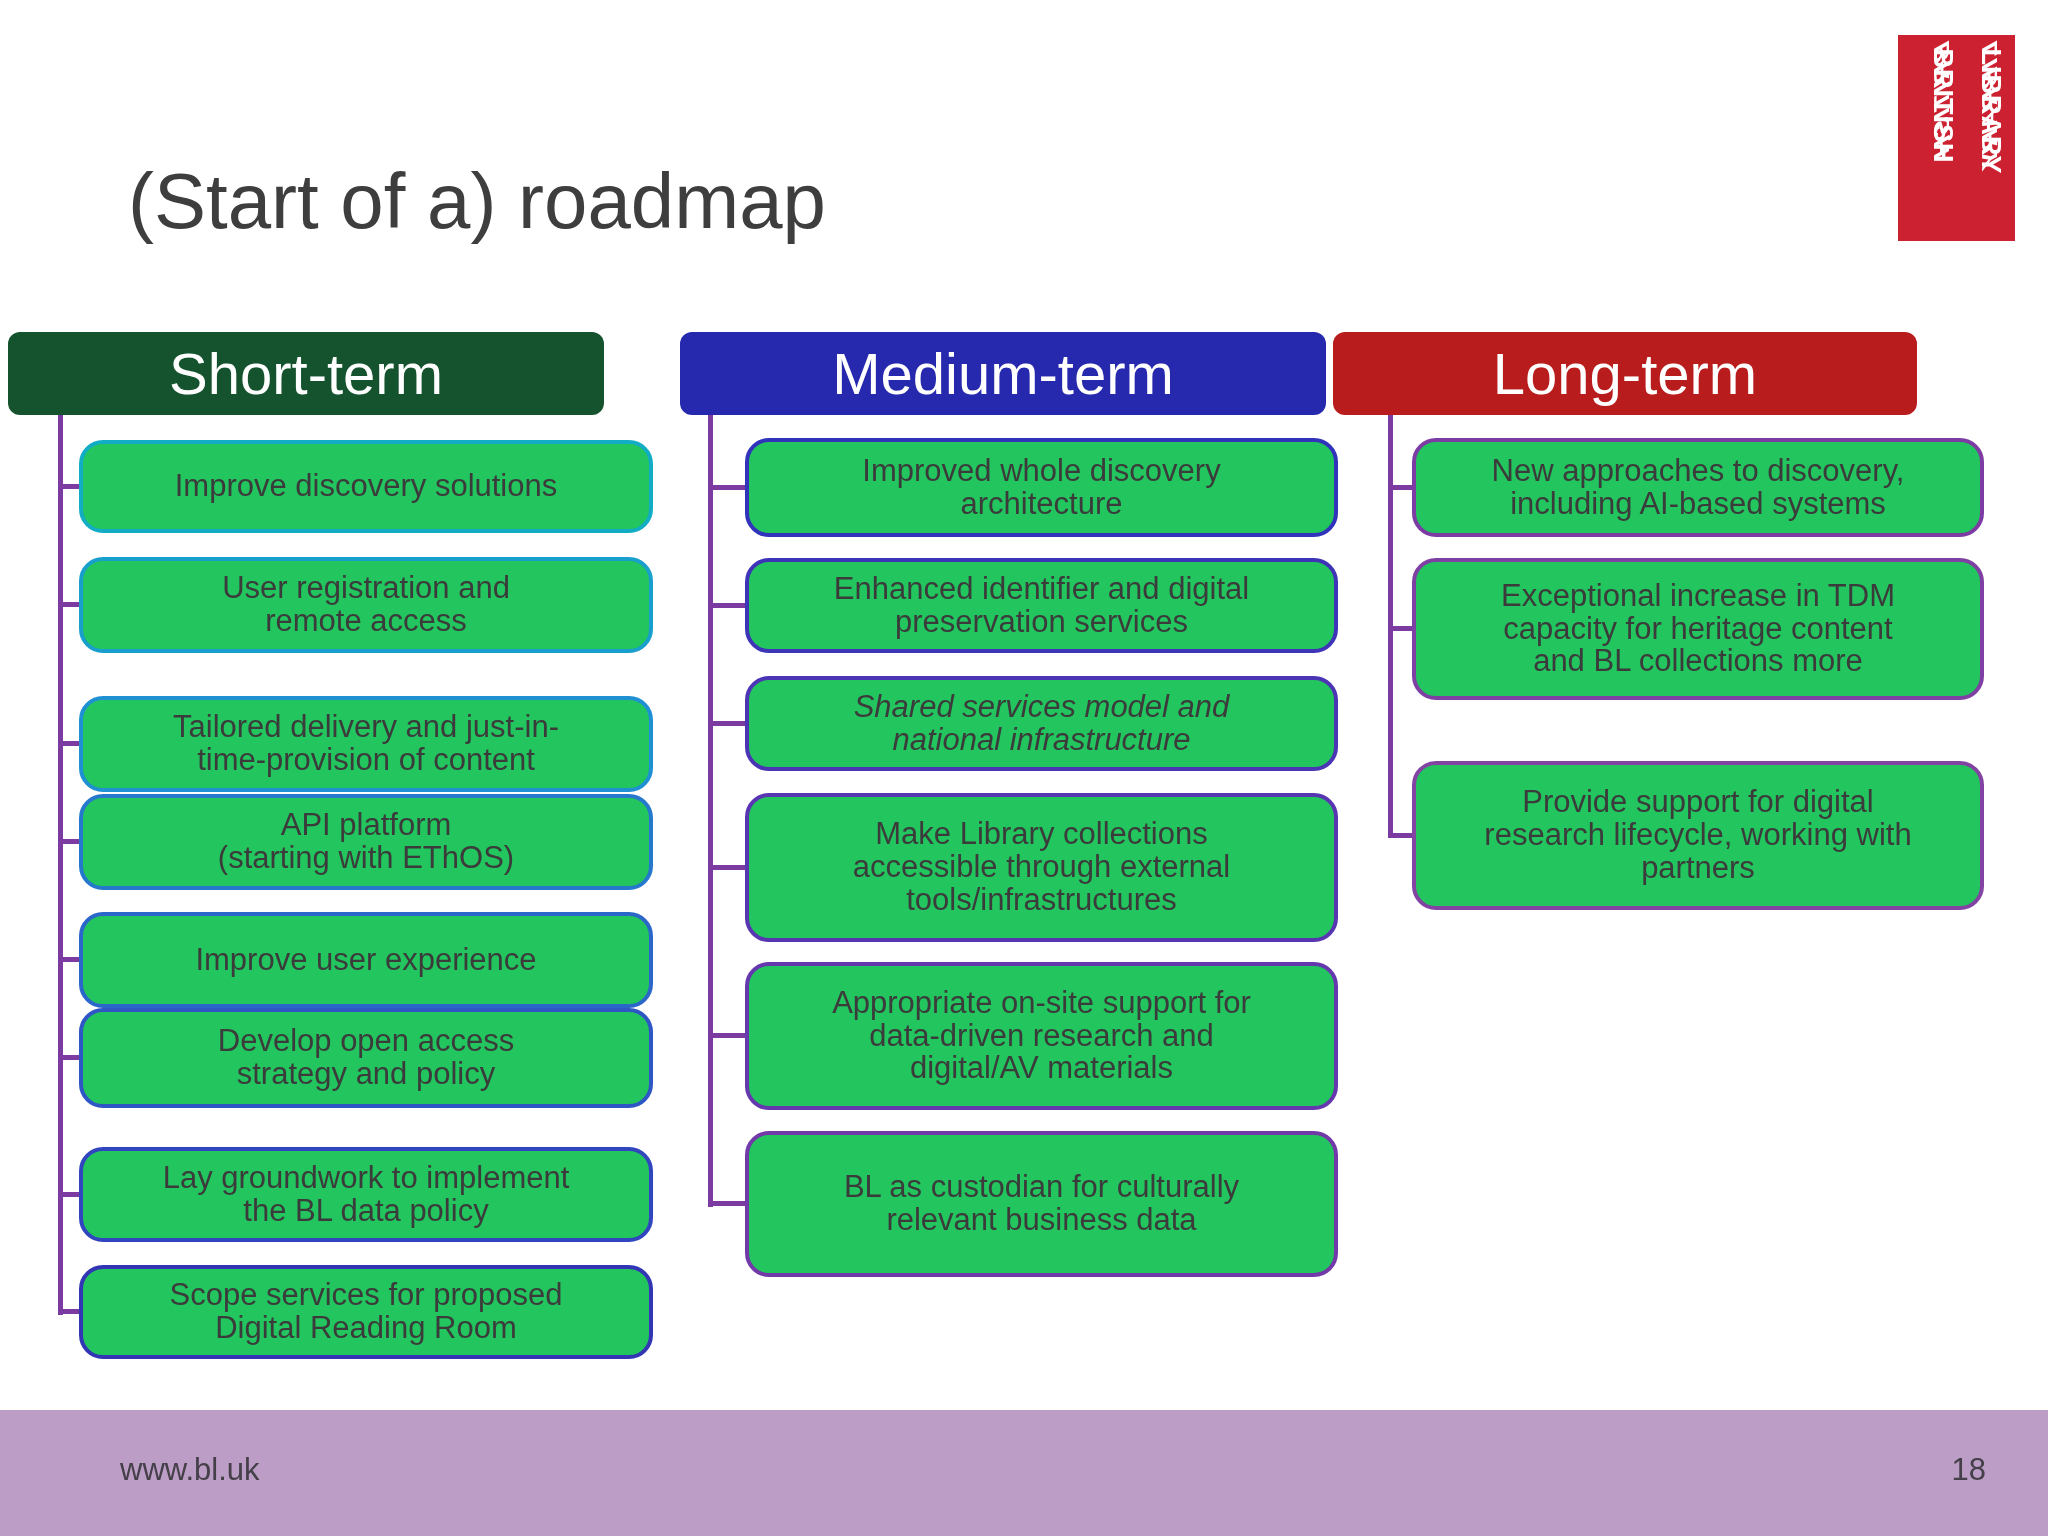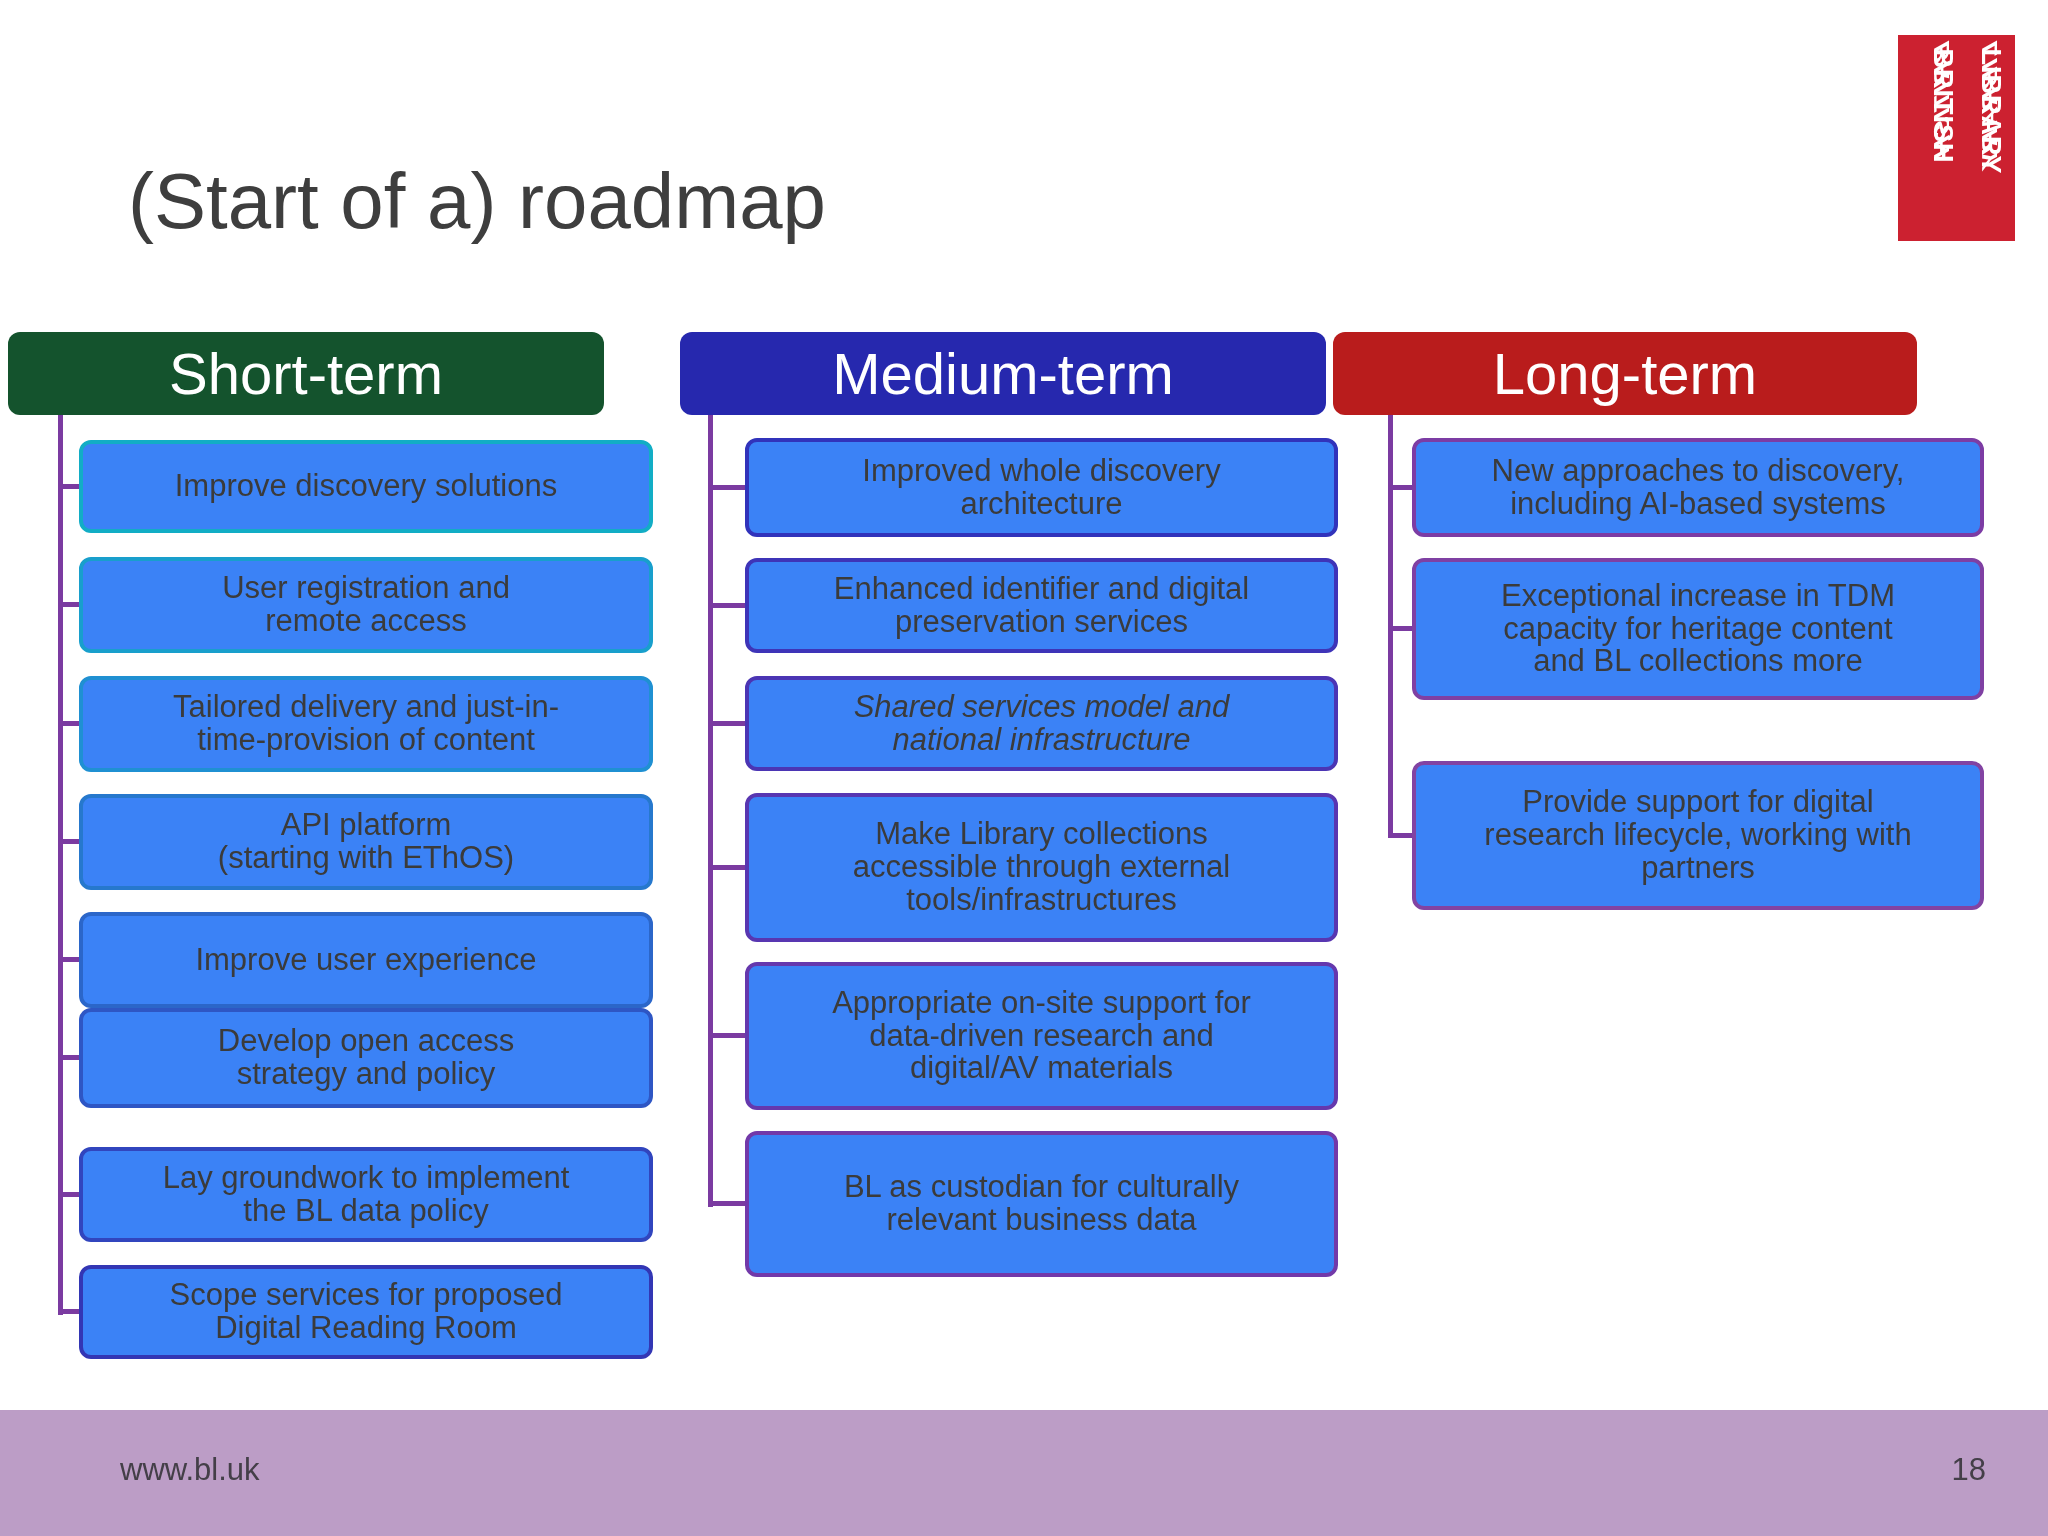--- a/index.html
+++ b/index.html
@@ -43,21 +43,21 @@
   #header-long{left:1333px;width:584px;}
 
   
   .connector{width:5px;background:#7b3ba1;}
   #connector-short{left:58px;top:415px;height:900px;}
   #connector-medium{left:708px;top:415px;height:792px;}
   #connector-long{left:1388px;top:415px;height:422px;}
 
   
   .rbox{
-    background:#3b82f6;border:4px solid #333;border-radius:12px;
+    background:#22c55e;border:4px solid #333;border-radius:24px;
     display:flex;align-items:center;justify-content:center;text-align:center;
     color:#3b3b3b;font-size:31px;line-height:1.06;white-space:pre-line;
     padding:4px 0;box-sizing:border-box;
   }
   .rbox::before{ 
     content:"";position:absolute;top:calc(50% - 3px);height:5px;background:#7b3ba1;
   }
   .col-short .rbox{left:79px;width:574px;}
   .col-short .rbox::before{left:-25px;width:21px;}
   .col-medium .rbox{left:745px;width:593px;}
@@ -96,21 +96,21 @@
 <div class="abs col-header" id="header-long" style="background: #b91c1c;">Long-term</div>
 
 <div class="abs connector" id="connector-short" style="background: rgb(123, 59, 161);"></div>
 <div class="abs connector" id="connector-medium" style="background: rgb(123, 59, 161);"></div>
 <div class="abs connector" id="connector-long" style="background: rgb(123, 59, 161);"></div>
 
 <div class="col-short">
   <div class="abs rbox" style="top: 440px; height: 93px; border-color: rgb(18, 173, 197);">Improve discovery solutions</div>
   <div class="abs rbox" style="top: 557px; height: 96px; border-color: rgb(24, 159, 204);">User registration and
 remote access</div>
-  <div class="abs rbox" style="top: 676px; height: 96px; border-color: rgb(31, 144, 210);">Tailored delivery and just-in-
+  <div class="abs rbox" style="top: 696px; height: 96px; border-color: rgb(31, 144, 210);">Tailored delivery and just-in-
 time-provision of content</div>
   <div class="abs rbox" style="top: 794px; height: 96px; border-color: rgb(38, 120, 205);">API platform
 (starting with EThOS)</div>
   <div class="abs rbox" style="top: 912px; height: 96px; border-color: rgb(43, 102, 201);">Improve user experience</div>
   <div class="abs rbox" style="top: 1008px; height: 100px; border-color: rgb(46, 86, 196);">Develop open access
 strategy and policy</div>
   <div class="abs rbox" style="top: 1147px; height: 95px; border-color: rgb(49, 69, 190);">Lay groundwork to implement
 the BL data policy</div>
   <div class="abs rbox" style="top: 1265px; height: 94px; border-color: rgb(51, 54, 180);">Scope services for proposed
 Digital Reading Room</div>

